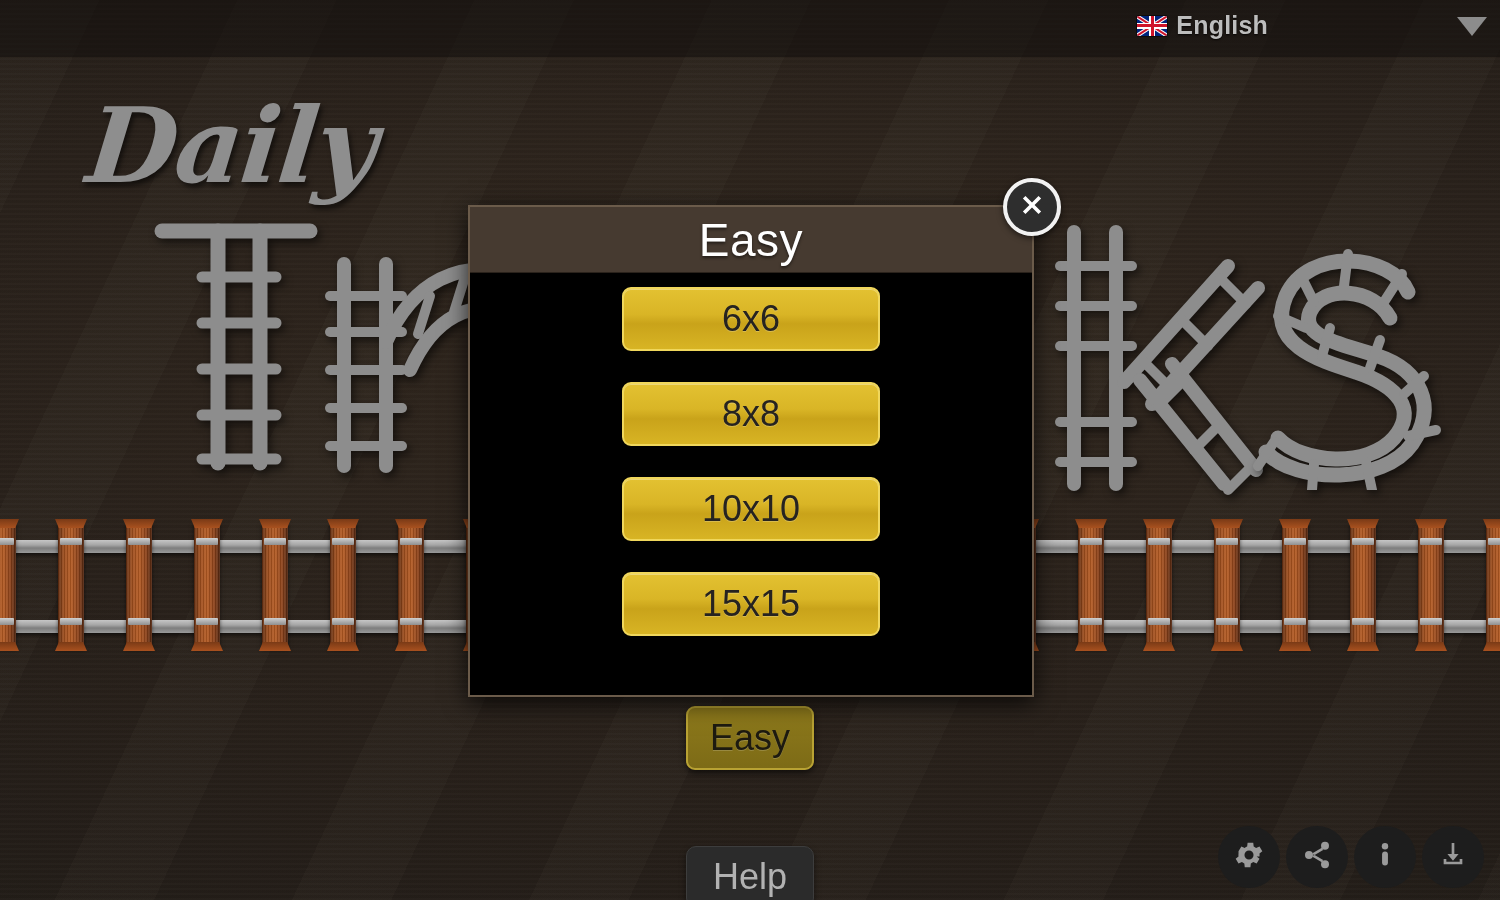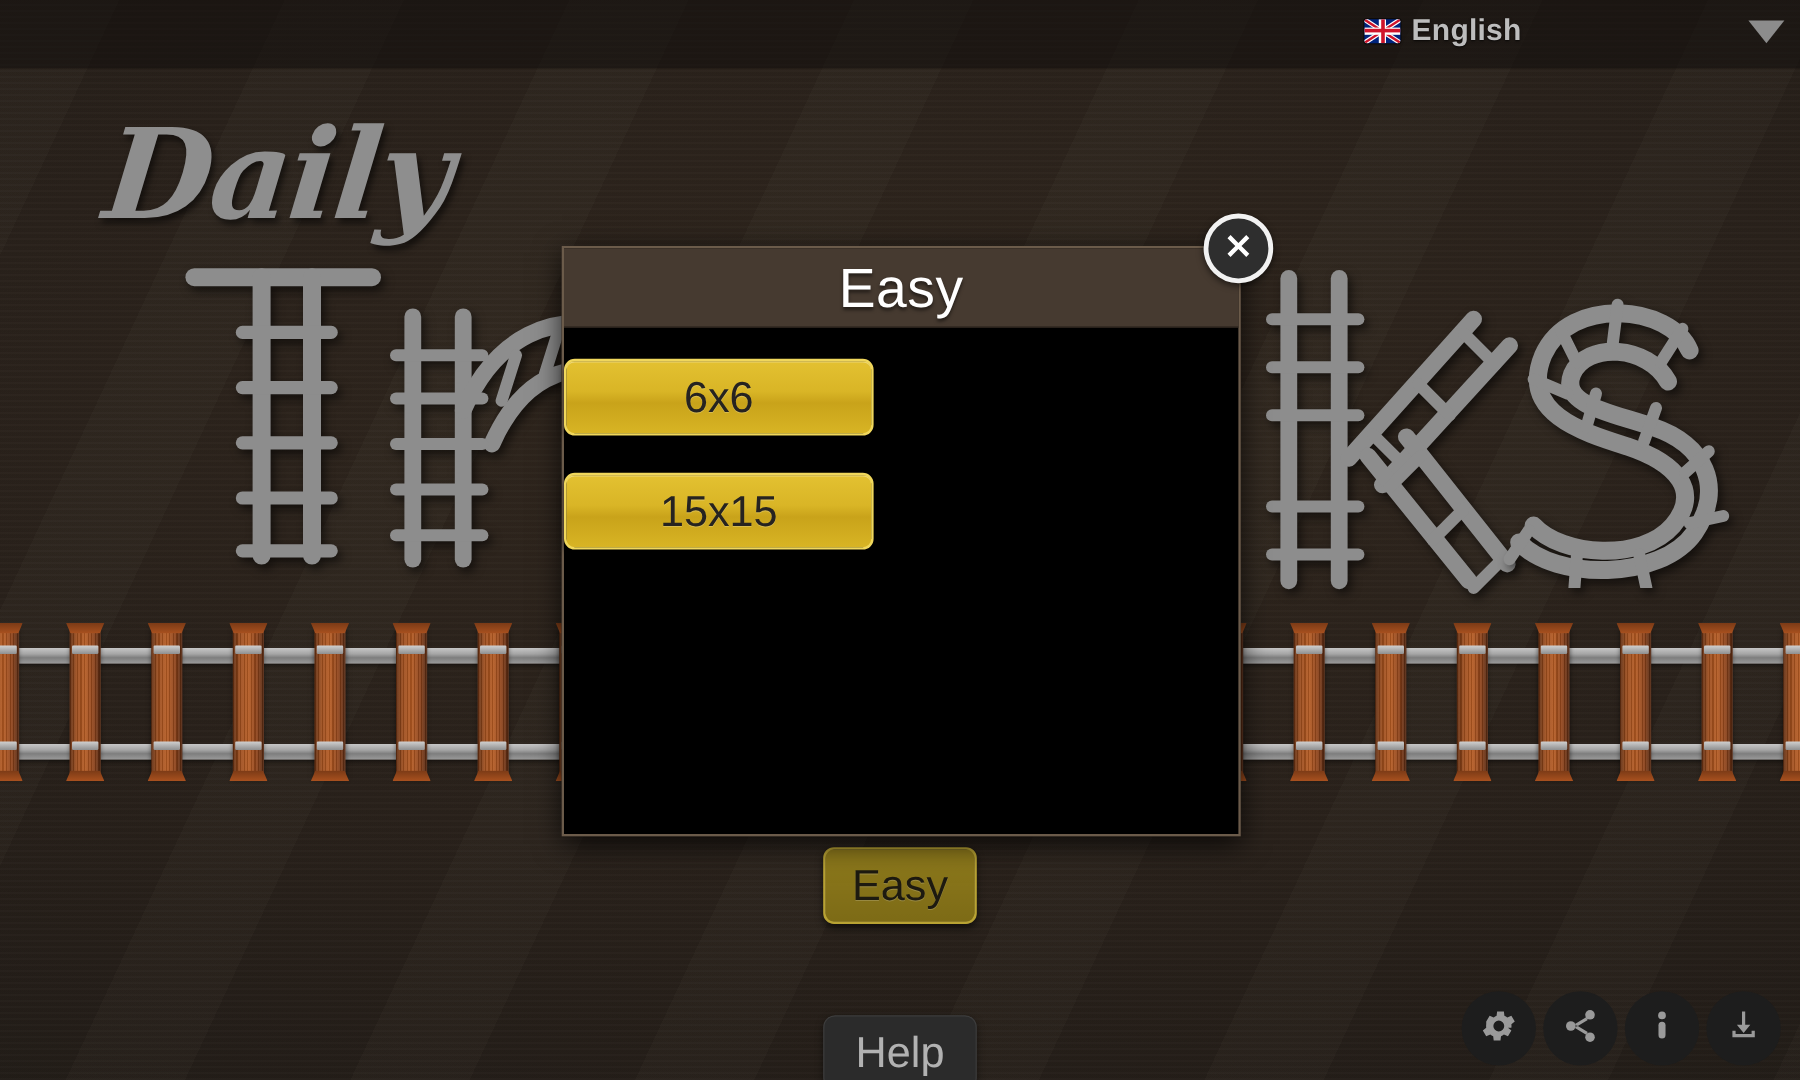--- a/index.html
+++ b/index.html
@@ -180,22 +180,22 @@
     height:66px; width:100%;
     background:#463a30;
     border-bottom:1px solid #2a221b;
     display:flex; align-items:center; justify-content:center;
   }
   #modal-title {
     font-size:46px; color:#ffffff; letter-spacing:.5px;
     text-shadow:0 2px 3px rgba(0,0,0,.5);
   }
   #modal-body {
-    padding:26px 0 0 0;
-    display:flex; flex-direction:column; gap:31px;
+    padding:14px 0 0 0;
+    display:flex; flex-direction:column; align-items:center; gap:31px;
   }
   .goldbtn {
     width:258px; height:64px;
     display:flex; align-items:center; justify-content:center;
     font-size:36px; color:#262320;
     border-radius:9px; cursor:pointer;
     background:linear-gradient(180deg,#e3c131 0%,#d9b526 42%,#c9a31a 58%,#d8b424 100%);
     border:2px solid #f0d75c;
     box-shadow:0 3px 5px rgba(0,0,0,.55), inset 0 1px 0 rgba(255,255,255,.35);
     text-shadow:0 1px 0 rgba(255,255,255,.22);
@@ -472,20 +472,22 @@
       </span>
     </div>
   </div>
 
   <div id="modal">
     <div id="modal-header">
       <div id="modal-title">Easy</div>
     </div>
     <div id="modal-body">
         <div class="goldbtn">6x6</div>
+        <div class="goldbtn">8x8</div>
+        <div class="goldbtn">10x10</div>
         <div class="goldbtn">15x15</div>
       </div>
     <div id="modal-close">
       <span>
         <svg width="28" height="28" viewBox="0 0 24 24">
           <path d="M6.4 4.2 12 9.8l5.6-5.6 2.2 2.2L14.2 12l5.6 5.6-2.2 2.2L12 14.2l-5.6 5.6-2.2-2.2L9.8 12 4.2 6.4z"></path>
         </svg>
       </span>
     </div>
   </div>

